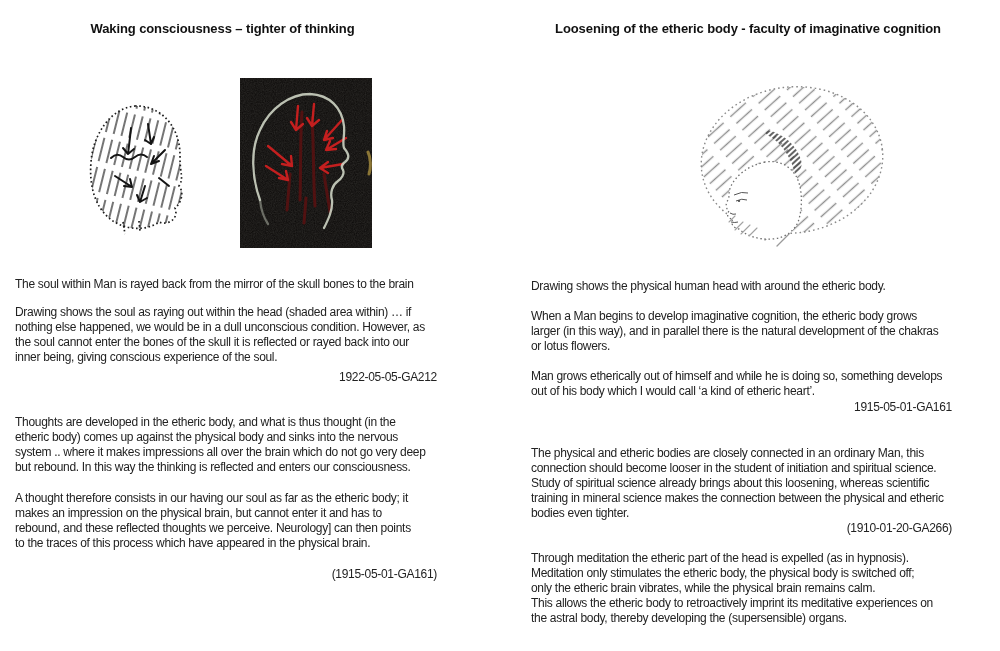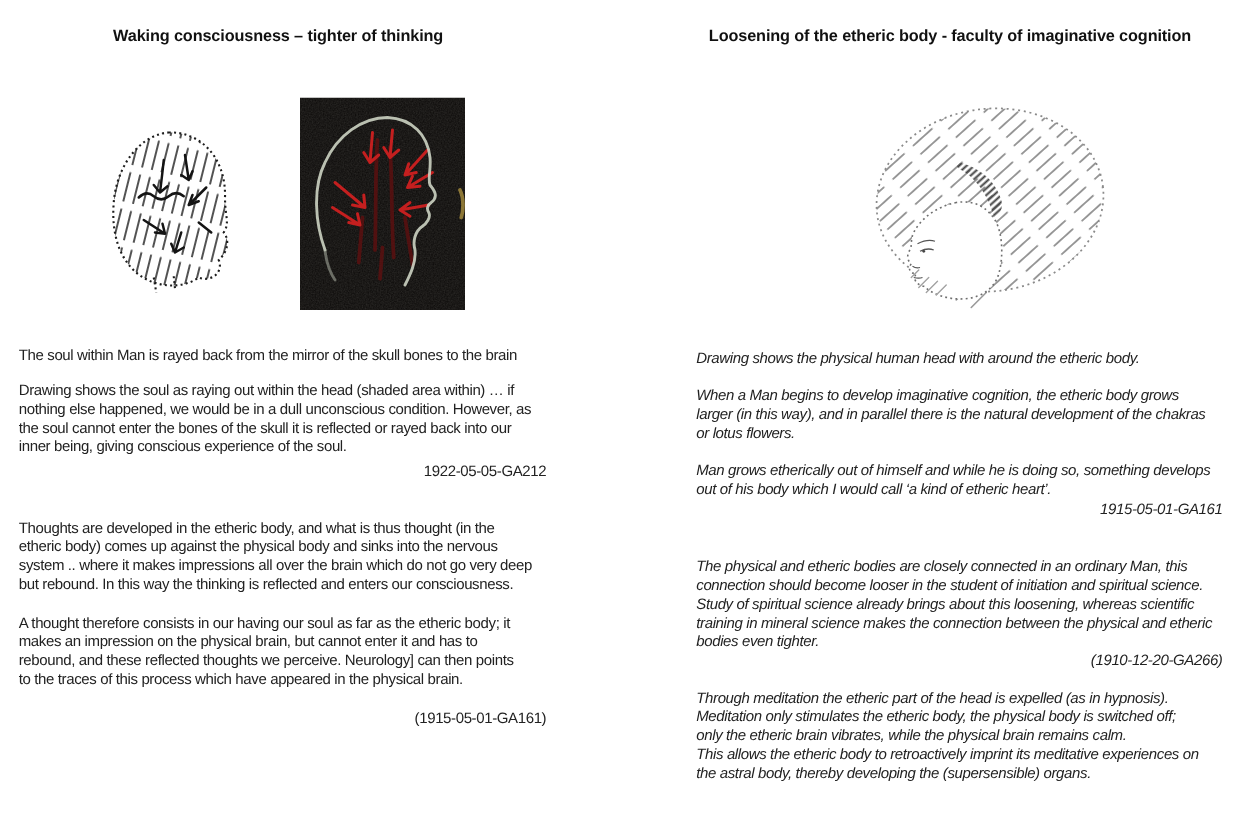--- a/index.html
+++ b/index.html
@@ -20,36 +20,36 @@
   .title {
     position: absolute;
     top: 21px;
     font-size: 13px;
     font-weight: bold;
     color: #111111;
     text-align: center;
     letter-spacing: -0.1px;
   }
   .title.left  { left: 0px;   width: 445px; }
-  .title.right { left: 520px; width: 480px; }
+  .title.right { left: 508px; width: 480px; }
 
   .figure { position: absolute; }
   .fig-sketch1    { left: 85px;  top: 100px; width: 105px; height: 135px; }
   .fig-blackboard { left: 240px; top: 78px;  width: 132px; height: 170px; }
   .fig-etheric    { left: 695px; top: 82px;  width: 190px; height: 170px; }
 
   .textcol {
     position: absolute;
     font-size: 12px;
     line-height: 15px;
     letter-spacing: -0.3px;
     color: #222222;
   }
   .textcol.left  { left: 15px;  top: 277px; width: 422px; }
-  .textcol.right { left: 557px; top: 279px; width: 421px; font-style: italic; }
+  .textcol.right { left: 531px; top: 279px; width: 421px; }
 
   .para {
     white-space: pre-wrap;
     width: 450px;
   }
   .cite {
     text-align: right;
     white-space: pre;
   }
   .textcol.left  .cite { width: 422px; }
@@ -196,21 +196,21 @@
 larger (in this way), and in parallel there is the natural development of the chakras
 or lotus flowers.</div>
     <div class="para r-b2">Man grows etherically out of himself and while he is doing so, something develops
 out of his body which I would call ‘a kind of etheric heart’.</div>
     <div class="cite r-b3">1915-05-01-GA161</div>
     <div class="para r-b4">The physical and etheric bodies are closely connected in an ordinary Man, this
 connection should become looser in the student of initiation and spiritual science.
 Study of spiritual science already brings about this loosening, whereas scientific
 training in mineral science makes the connection between the physical and etheric
 bodies even tighter.</div>
-    <div class="cite r-b5">(1910-12-20-GA266)</div>
+    <div class="cite r-b5">(1910-01-20-GA266)</div>
     <div class="para r-b6">Through meditation the etheric part of the head is expelled (as in hypnosis).
 Meditation only stimulates the etheric body, the physical body is switched off;
 only the etheric brain vibrates, while the physical brain remains calm.
 This allows the etheric body to retroactively imprint its meditative experiences on
 the astral body, thereby developing the (supersensible) organs.</div>
   </div>
 
 </div>
 
 </body></html>

